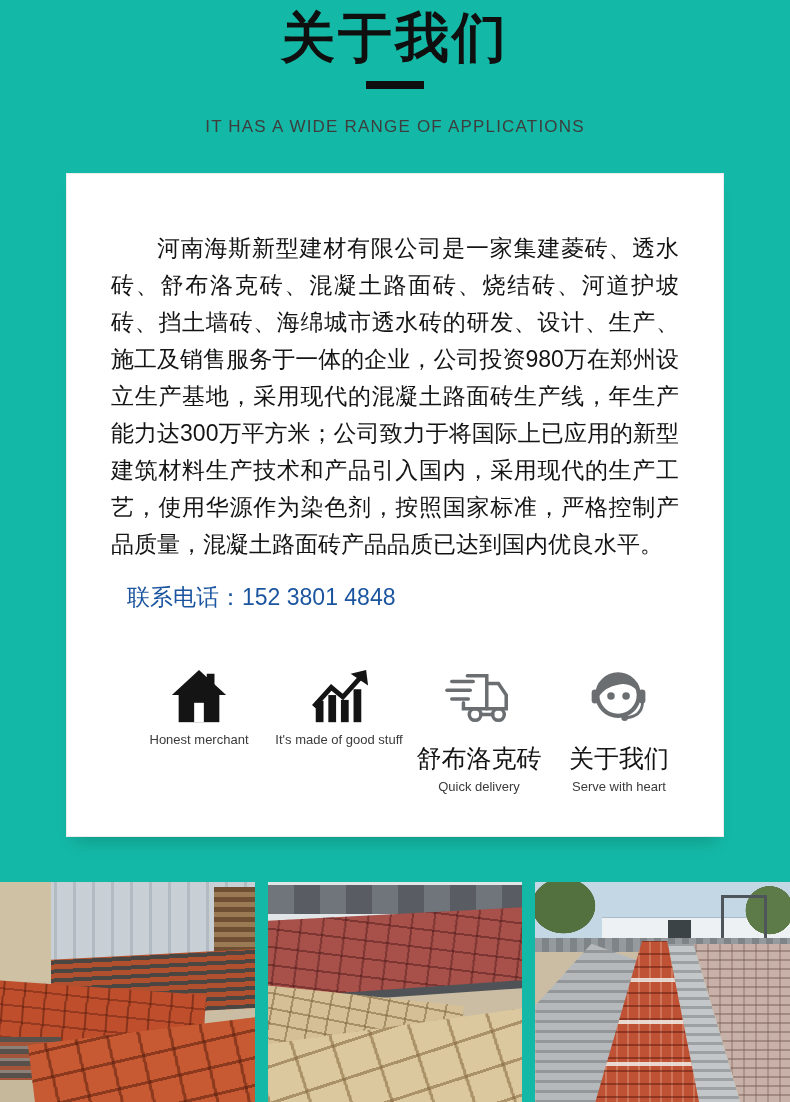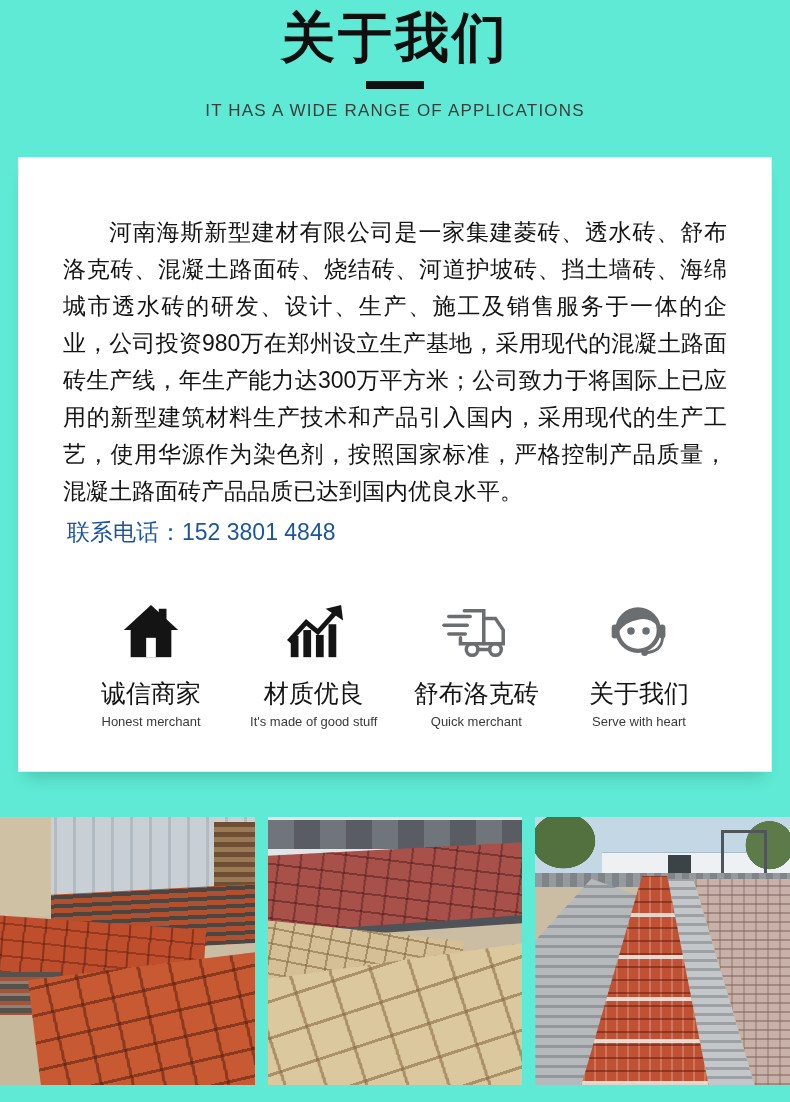--- a/index.html
+++ b/index.html
@@ -1,30 +1,30 @@
 <!DOCTYPE html>
 <html><head>
 <meta charset="utf-8">
 <style>
   html,body{margin:0;padding:0;}
   body{width:790px;background:#fff;font-family:"Liberation Sans",sans-serif;color:#151515;}
-  .page{width:790px;height:1102px;overflow:hidden;background:#5eead4;}
+  .page{width:790px;height:1102px;overflow:hidden;background:#14b8a6;}
 
   
   .hero{padding-top:6px;text-align:center;}
   .hero h1{margin:0;font-size:54px;line-height:62px;font-weight:800;color:#0f0f0f;letter-spacing:3px;}
   .title-bar{width:58px;height:8px;background:#0f0f0f;margin:13px auto 0;}
-  .subtitle{margin-top:12px;font-size:17px;line-height:20px;color:#3d3d3d;letter-spacing:1.2px;}
-
-  
-  .card{width:754px;box-sizing:border-box;margin:36px auto 0;background:#fff;
+  .subtitle{margin-top:28px;font-size:17px;line-height:20px;color:#3d3d3d;letter-spacing:1.2px;}
+
+  
+  .card{width:658px;box-sizing:border-box;margin:36px auto 0;background:#fff;
         border:1px solid #ececec;box-shadow:0 12px 16px -8px rgba(0,0,0,0.18);
         padding:56px 44px 42px;}
   .about-text{margin:0;font-size:23px;line-height:37px;text-align:justify;text-indent:2em;color:#141414;}
-  .phone{margin:4px;font-size:23px;line-height:37px;color:#1b559f;}
+  .phone{margin:16px;font-size:23px;line-height:37px;color:#1b559f;}
 
   
   .features{margin-top:46px;display:flex;justify-content:space-between;padding:0 18px;}
   .feature{text-align:center;min-width:140px;}
   .icon-wrap{height:66px;display:flex;align-items:flex-end;justify-content:center;}
   .f-title{margin-top:14px;font-size:25px;color:#141414;}
   .f-sub{margin-top:4px;font-size:13px;color:#3a3a3a;}
 
   
   .photos{margin-top:45px;display:flex;gap:13px;height:268px;}
@@ -107,54 +107,52 @@
 
       <div class="feature">
         <div class="icon-wrap">
           <svg width="62" height="62" viewBox="0 0 64 64">
             <rect x="40" y="8" width="8" height="14" fill="#141414"></rect>
             <polygon points="32,4 4,30 60,30" fill="#141414"></polygon>
             <rect x="11" y="28" width="42" height="30" fill="#141414"></rect>
             <rect x="27" y="38" width="10" height="20" fill="#ffffff"></rect>
           </svg>
         </div>
-        <div class="f-title">诚信商家</div>
         <div class="f-sub">Honest merchant</div>
       </div>
 
       <div class="feature">
         <div class="icon-wrap">
           <svg width="62" height="62" viewBox="0 0 64 64">
             <rect x="8" y="36" width="8" height="22" fill="#141414"></rect>
             <rect x="21" y="30" width="8" height="28" fill="#141414"></rect>
             <rect x="34" y="35" width="8" height="23" fill="#141414"></rect>
             <rect x="47" y="24" width="8" height="34" fill="#141414"></rect>
             <polyline points="6,42 24,22 36,32 54,12" stroke="#141414" stroke-width="5" fill="none"></polyline>
             <polygon points="60,4 62,20 44,8" fill="#141414"></polygon>
           </svg>
         </div>
-        <div class="f-title">材质优良</div>
         <div class="f-sub">It's made of good stuff</div>
       </div>
 
       <div class="feature">
         <div class="icon-wrap">
           <svg width="70" height="60" viewBox="0 0 72 58" fill="none" stroke="#6b6e71" stroke-width="3.6" stroke-linecap="round">
             <line x1="8" y1="12" x2="30" y2="12"></line>
             <line x1="3" y1="21" x2="27" y2="21"></line>
             <line x1="8" y1="30" x2="25" y2="30"></line>
             <path d="M24 6 h20 v34"></path>
             <path d="M44 14 h12 l8 12 v14 h-44 v-6"></path>
             <circle cx="32" cy="46" r="6"></circle>
             <circle cx="56" cy="46" r="6"></circle>
             <line x1="38" y1="46" x2="50" y2="46"></line>
           </svg>
         </div>
         <div class="f-title">舒布洛克砖</div>
-        <div class="f-sub">Quick merchant</div>
+        <div class="f-sub">Quick delivery</div>
       </div>
 
       <div class="feature">
         <div class="icon-wrap">
           <svg width="66" height="62" viewBox="0 0 70 64">
             <circle cx="34" cy="30" r="22" fill="none" stroke="#6b6e71" stroke-width="4.5"></circle>
             <path d="M13 26 Q16 7 36 8 Q53 9 55 26 Q46 16 34 19 Q21 21 13 32 Z" fill="#6b6e71"></path>
             <circle cx="26.5" cy="31" r="4" fill="#6b6e71"></circle>
             <circle cx="42.5" cy="31" r="4" fill="#6b6e71"></circle>
             <rect x="6" y="24" width="7" height="15" rx="3.5" fill="#6b6e71"></rect>

